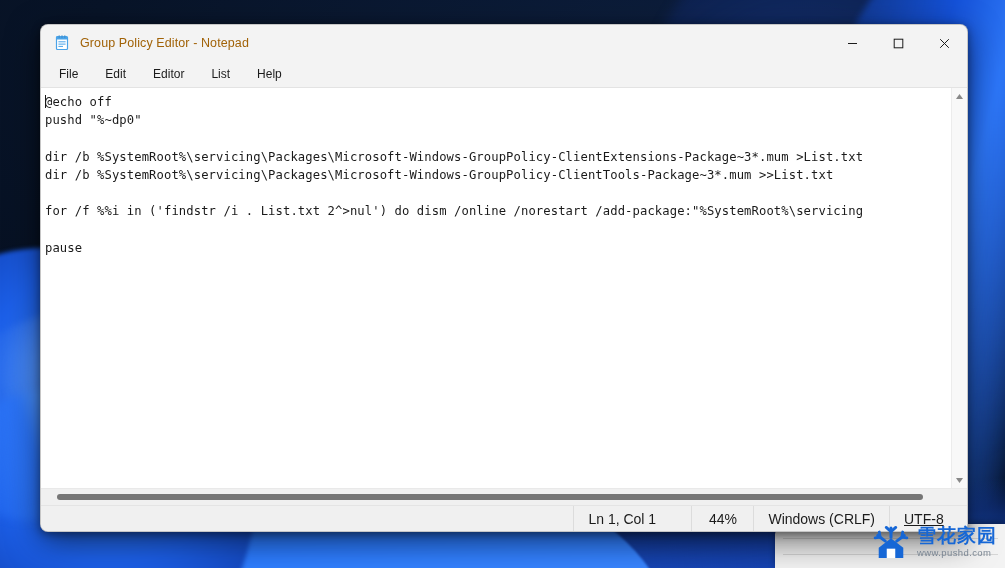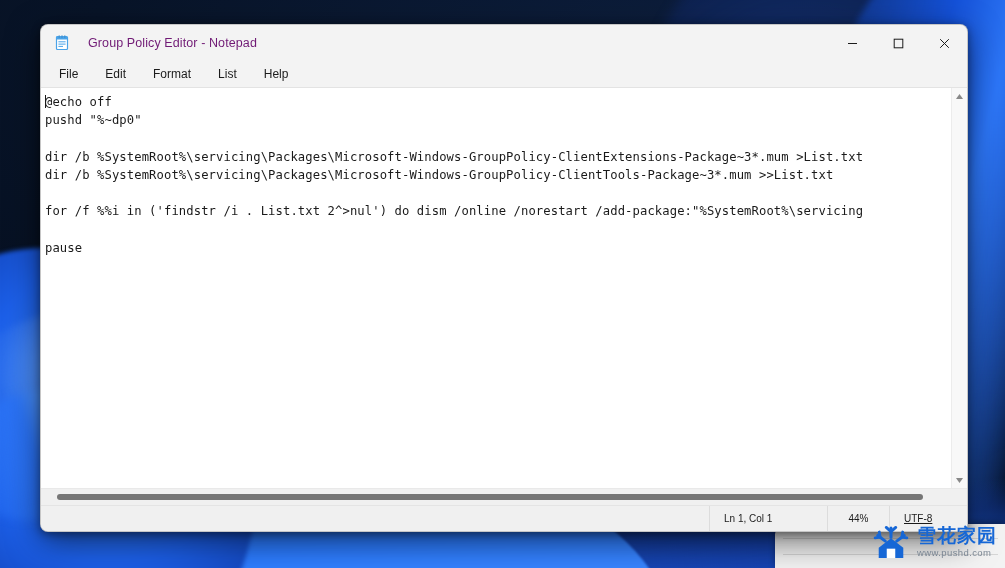--- a/index.html
+++ b/index.html
@@ -144,23 +144,23 @@
     position: relative;
   }
   #np-icon {
     margin-left: 13px;
     width: 16px; height: 16px;
     position: relative;
     flex: 0 0 auto;
   }
   #np-icon svg { display: block; }
   #title-text {
-    margin-left: 18px;
+    margin-left: 10px;
     font-size: 12.5px;
-    color: #701a75;
+    color: #a16207;
     letter-spacing: .1px;
     white-space: nowrap;
   }
   #win-controls {
     margin-left: auto;
     display: flex;
     height: 36px;
     align-items: stretch;
   }
   .win-btn {
@@ -262,21 +262,21 @@
   }
 
   
   #statusbar {
     height: 26px;
     background: #f0f0f0;
     display: flex;
     align-items: center;
     justify-content: flex-end;
     flex: 0 0 auto;
-    font-size: 10px;
+    font-size: 14px;
     color: #1b1b1b;
     border-top: 1px solid #e4e4e4;
   }
   .status-cell {
     height: 26px;
     display: flex;
     align-items: center;
     padding: 0 14px;
     border-left: 1px solid #dcdcdc;
     white-space: nowrap;
@@ -369,21 +369,21 @@
             <line x1="1.2" y1="1.2" x2="9.8" y2="9.8"></line>
             <line x1="9.8" y1="1.2" x2="1.2" y2="9.8"></line>
           </svg>
         </div>
       </div>
     </div>
 
     <div id="menubar">
       <div class="menu-item">File</div>
       <div class="menu-item">Edit</div>
-      <div class="menu-item">Format</div>
+      <div class="menu-item">Editor</div>
       <div class="menu-item">List</div>
       <div class="menu-item">Help</div>
     </div>
 
     <div id="editor-wrap">
       <div id="editor">
         <div id="text-body"><div style="min-height: 18.2px;"><span class="caret"></span>@echo off</div><div style="min-height: 18.2px;">pushd "%~dp0"</div><div style="min-height: 18.2px;">&nbsp;</div><div style="min-height: 18.2px;">dir /b %SystemRoot%\servicing\Packages\Microsoft-Windows-GroupPolicy-ClientExtensions-Package~3*.mum &gt;List.txt</div><div style="min-height: 18.2px;">dir /b %SystemRoot%\servicing\Packages\Microsoft-Windows-GroupPolicy-ClientTools-Package~3*.mum &gt;&gt;List.txt</div><div style="min-height: 18.2px;">&nbsp;</div><div style="min-height: 18.2px;">for /f %%i in ('findstr /i . List.txt 2^&gt;nul') do dism /online /norestart /add-package:"%SystemRoot%\servicing</div><div style="min-height: 18.2px;">&nbsp;</div><div style="min-height: 18.2px;">pause</div></div>
       </div>
 
       <div id="vscroll">
@@ -401,20 +401,21 @@
       </div>
     </div>
 
     <div id="hscroll-area">
       <div id="hscroll-thumb"></div>
     </div>
 
     <div id="statusbar">
       <div class="status-cell" id="status-ln">Ln 1, Col 1</div>
       <div class="status-cell" id="status-zoom">44%</div>
+      <div class="status-cell" id="status-eol">Windows (CRLF)</div>
       <div class="status-cell" id="status-enc">UTF-8</div>
     </div>
 
   </div>
 
   <div id="watermark">
     <svg id="wm-logo" viewBox="0 0 40 36">
       <path d="M20 2 L20 12" stroke="#1667d6" stroke-width="3.2" stroke-linecap="round"></path>
       <path d="M20 6 L15 1.5 M20 6 L25 1.5" stroke="#1667d6" stroke-width="3" stroke-linecap="round" fill="none"></path>
       <path d="M6 10 L14 16" stroke="#1667d6" stroke-width="3.2" stroke-linecap="round"></path>

